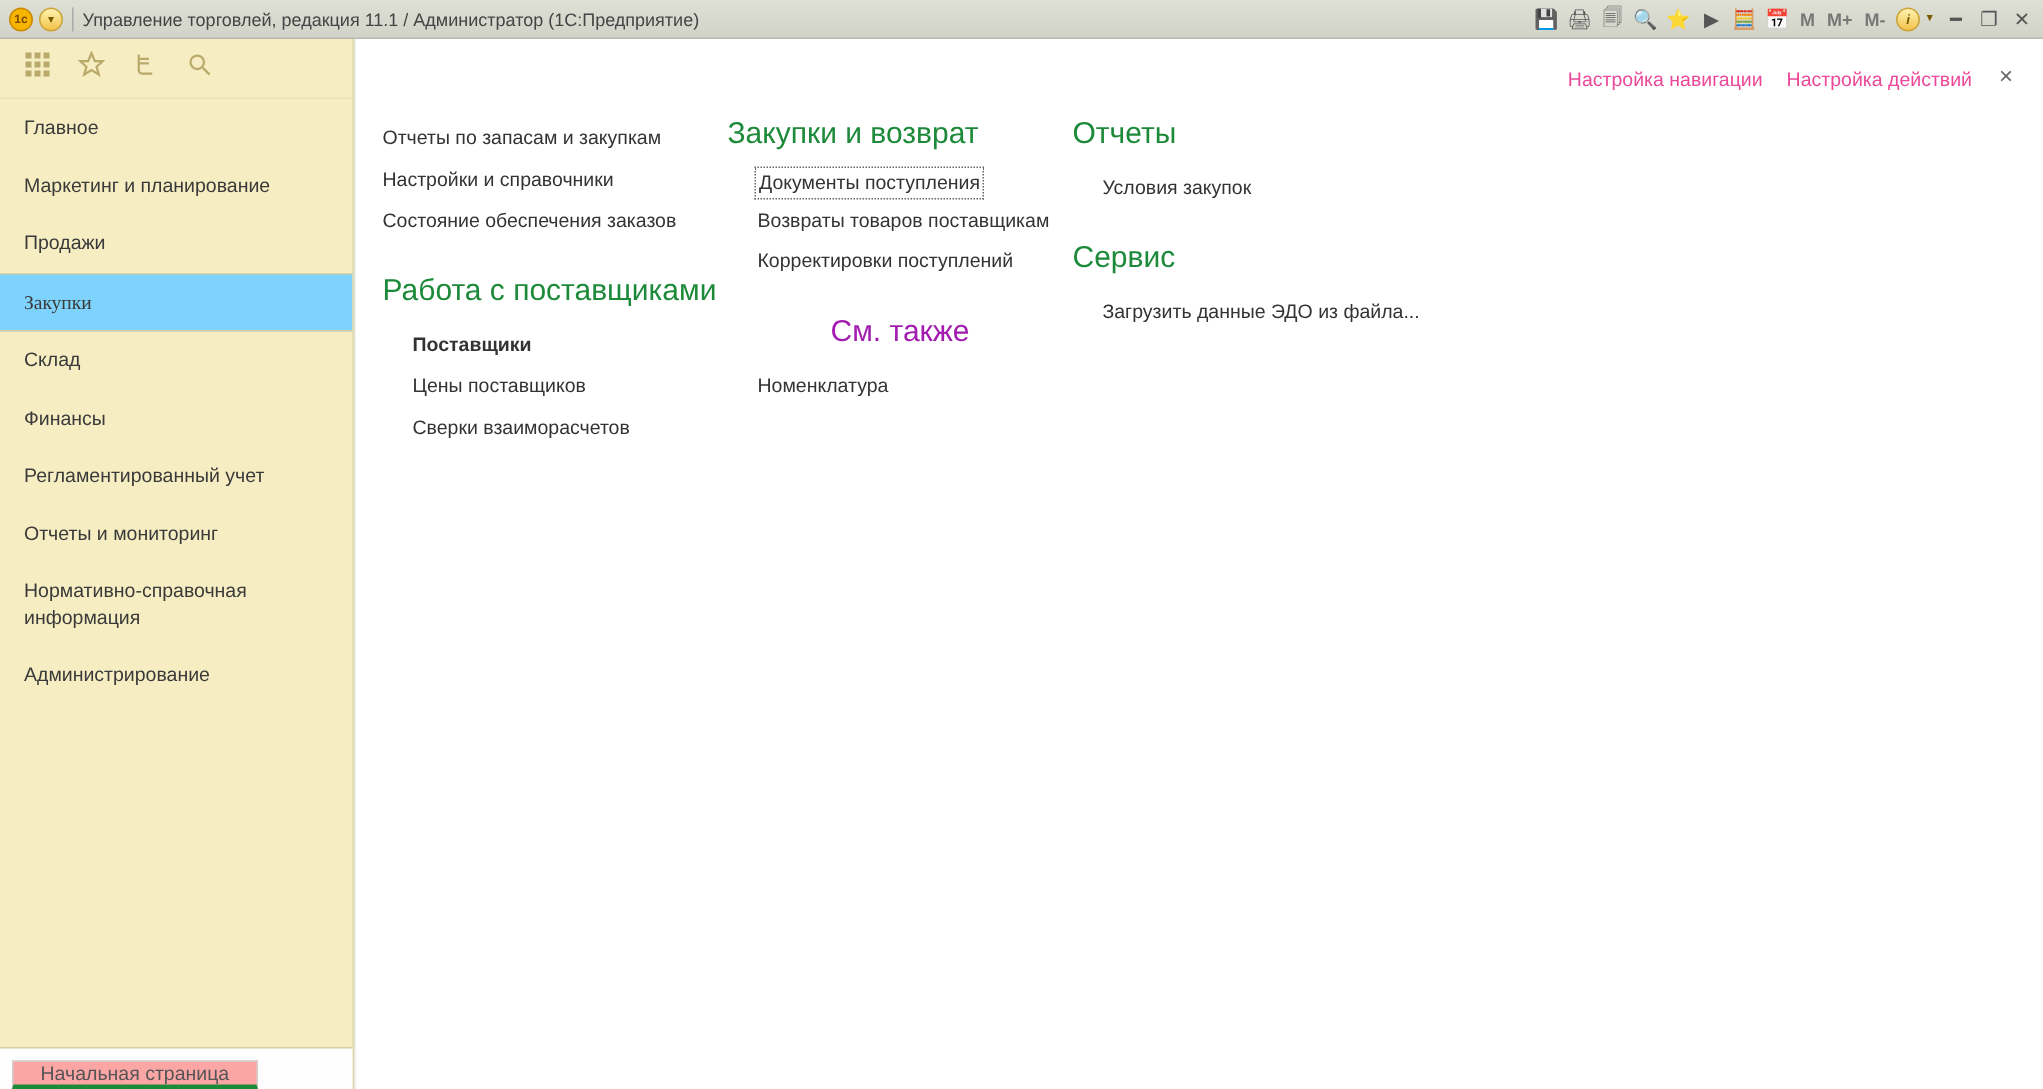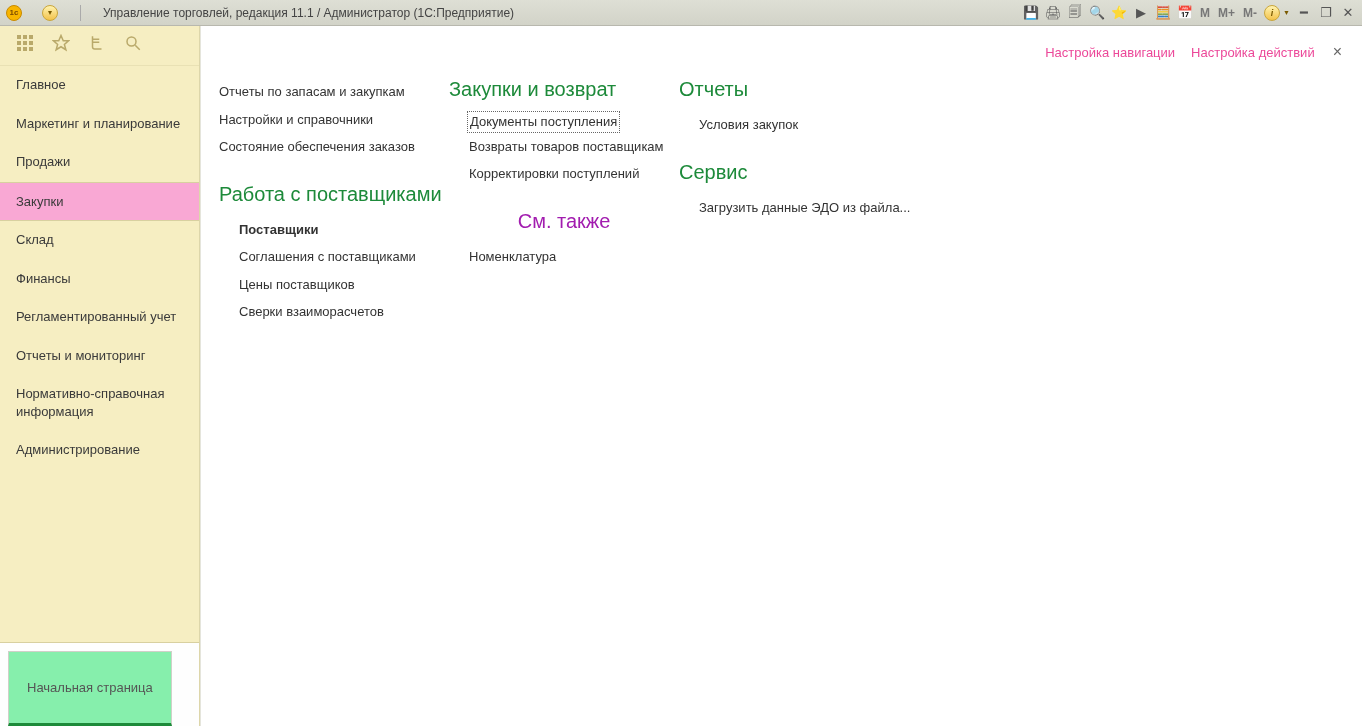--- a/index.html
+++ b/index.html
@@ -8,71 +8,72 @@
   
   .titlebar {
     height: 26px;
     background: linear-gradient(#dedfd5, #d2d3c8);
     border-bottom: 1px solid #b8b8ae;
     display: flex; align-items: center;
     padding: 0 6px;
     color: #444;
     font-size: 12px;
   }
-  .titlebar .tb-left { display:flex; align-items:center; gap:20px; }
+  .titlebar .tb-left { display:flex; align-items:center; gap:4px; }
   .titlebar .tb-spacer { flex: 1; }
   .titlebar .tb-right { display:flex; align-items:center; gap:6px; }
   .tb-icon { width:16px; height:16px; display:flex; align-items:center; justify-content:center; font-size:13px; color:#555; cursor:pointer; }
   .tb-logo { width:16px;height:16px;border-radius:50%;background:#f8b500;border:1px solid #c88a00;display:flex;align-items:center;justify-content:center;font-size:8px;font-weight:bold;color:#7a4a00;}
   .tb-dd { width:16px;height:16px;border-radius:50%;background:linear-gradient(#fff3b0,#f3c24a);border:1px solid #caa63a;display:flex;align-items:center;justify-content:center;font-size:8px;color:#7a5a00;}
   .tb-sep { width:1px;height:16px;background:#aaa;margin:0 2px;}
   .tb-m { font-weight:bold; color:#777; cursor:pointer; padding:0 1px;}
   .tb-info{ width:16px;height:16px;border-radius:50%;background:linear-gradient(#fff3b0,#f3c24a);border:1px solid #caa63a;display:flex;align-items:center;justify-content:center;font-size:9px;color:#7a5a00;font-weight:bold;font-style:italic;}
   .tb-dd-tri{font-size:7px;color:#7a5a00;margin-left:-3px;}
 
   
   .app {
     display:flex;
     height: calc(726px - 26px);
     background:#fbfbf3;
   }
 
   
   .sidebar {
-    width: 200px;
+    width: 236px;
     background:#f6eec2;
     border-right:1px solid #ddd6aa;
     display:flex; flex-direction:column;
   }
   .side-tools {
     height:40px; display:flex; align-items:center; gap:18px; padding:0 16px;
     border-bottom:1px solid #e9e1b4;
   }
   .side-tool { color:#b9a96a; font-size:18px; cursor:pointer; }
   .side-nav { flex:1; overflow:auto; }
   .nav-item {
     padding:10px 16px; color:#3a3a3a; cursor:pointer; line-height:1.35;
     border-bottom:1px solid rgba(0,0,0,0);
   }
   .nav-item.active {
-    background:#f9a8d4;
+    background:#7dd3fc;
     border-top:1px solid #d8d0a0;
     border-bottom:1px solid #d8d0a0;
+    font-family:Liberation Serif, serif;
   }
   .side-bottom {
     border-top:1px solid #d8d0a0;
     background:#fefefe;
   }
   .tab-start {
     display:inline-block;
-    background:#86efac;
+    background:#fca5a5;
     border:1px solid #d0d0c8;
     border-bottom:3px solid #1d8a3a;
     margin:8px 0 0 8px;
-    padding:28px 18px;
+    padding:0 18px;
     color:#555;
     cursor:pointer;
   }
 
   
   .main { flex:1; background:#fff; display:flex; flex-direction:column; position:relative; border-left:1px solid #e5e5dc;}
   .main-topbar {
     height:52px; display:flex; justify-content:flex-end; align-items:center; gap:16px; padding:0 18px;
     color:#444;
   }
@@ -202,21 +203,20 @@
     <div class="content" id="content">
         <div class="col">
           <div class="group">
             <div class="link-item noindent">Отчеты по запасам и закупкам</div>
             <div class="link-item noindent">Настройки и справочники</div>
             <div class="link-item noindent">Состояние обеспечения заказов</div>
           </div>
           <div class="group">
             <div class="group-title">Работа с поставщиками</div>
             <div class="link-item bold">Поставщики</div>
-            <div class="link-item">Соглашения с поставщиками</div>
             <div class="link-item">Цены поставщиков</div>
             <div class="link-item">Сверки взаиморасчетов</div>
           </div>
         </div>
         <div class="col">
           <div class="group"><div class="group-title">Закупки и возврат</div><div class="link-item selected">Документы поступления</div><div class="link-item">Возвраты товаров поставщикам</div><div class="link-item">Корректировки поступлений</div></div>
           <div class="group">
             <div class="group-title dim">См. также</div>
             <div class="link-item">Номенклатура</div>
           </div>

